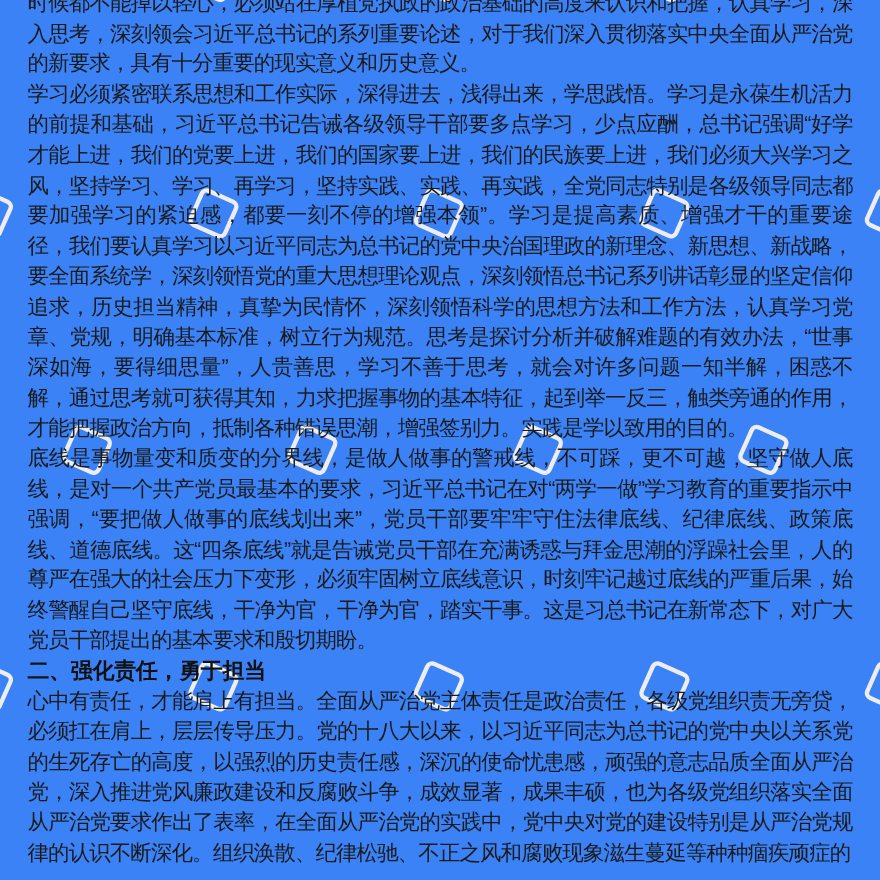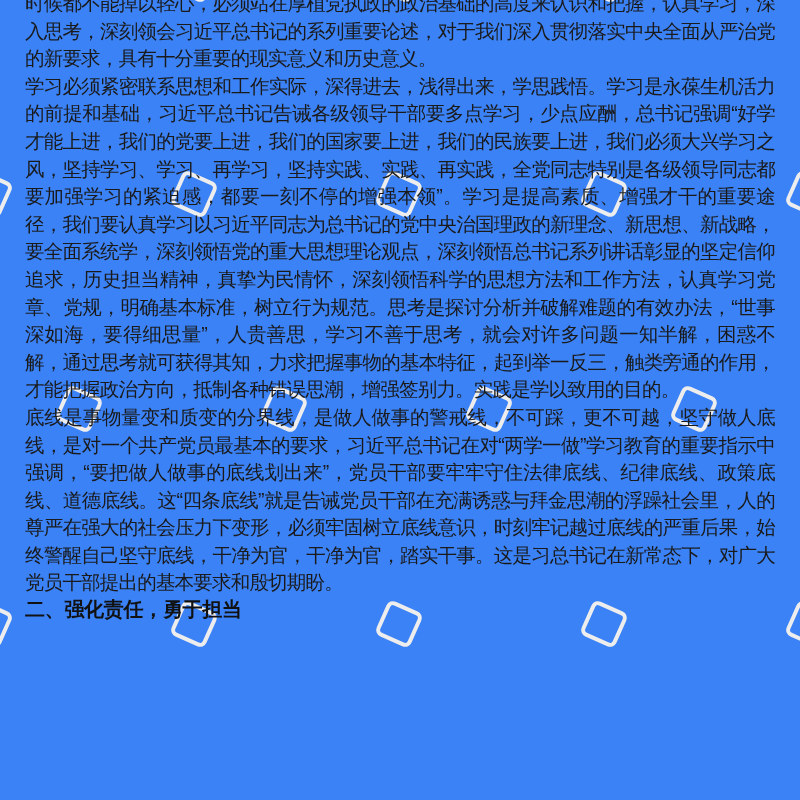--- a/index.html
+++ b/index.html
@@ -44,21 +44,21 @@
     font-family: "Liberation Sans", "DejaVu Sans", sans-serif;
     font-size: 19.5px;
     line-height: 27.6px;
     letter-spacing: -0.8px;
     color: #1a1a1a;
     text-align: justify;
   }
   .content h2.heading {
     margin: 0;
     padding: 0;
-    font-family: Liberation Mono, monospace;
+    font-family: Liberation Sans, sans-serif;
     font-size: 20px;
     line-height: 27.6px;
     letter-spacing: -0.3px;
     font-weight: 700;
     color: #111111;
     text-align: left;
   }
 </style>
 </head>
 <body>
@@ -83,14 +83,15 @@
       <div class="wm-tile" style="left: 175px; top: 605px; border-color: rgb(237, 237, 237);"></div>
       <div class="wm-tile" style="left: 380px; top: 605px; border-color: rgb(237, 237, 237);"></div>
       <div class="wm-tile" style="left: 585px; top: 605px; border-color: rgb(237, 237, 237);"></div>
       <div class="wm-tile" style="left: 790px; top: 605px; border-color: rgb(237, 237, 237);"></div>
     </div>
   <div class="content" id="doc-content">
       <p class="body">时候都不能掉以轻心，必须站在厚植党执政的政治基础的高度来认识和把握，认真学习，深入思考，深刻领会习近平总书记的系列重要论述，对于我们深入贯彻落实中央全面从严治党的新要求，具有十分重要的现实意义和历史意义。</p>
       <p class="body">学习必须紧密联系思想和工作实际，深得进去，浅得出来，学思践悟。学习是永葆生机活力的前提和基础，习近平总书记告诫各级领导干部要多点学习，少点应酬，总书记强调“好学才能上进，我们的党要上进，我们的国家要上进，我们的民族要上进，我们必须大兴学习之风，坚持学习、学习、再学习，坚持实践、实践、再实践，全党同志特别是各级领导同志都要加强学习的紧迫感，都要一刻不停的增强本领”。学习是提高素质、增强才干的重要途径，我们要认真学习以习近平同志为总书记的党中央治国理政的新理念、新思想、新战略，要全面系统学，深刻领悟党的重大思想理论观点，深刻领悟总书记系列讲话彰显的坚定信仰追求，历史担当精神，真挚为民情怀，深刻领悟科学的思想方法和工作方法，认真学习党章、党规，明确基本标准，树立行为规范。思考是探讨分析并破解难题的有效办法，“世事深如海，要得细思量”，人贵善思，学习不善于思考，就会对许多问题一知半解，困惑不解，通过思考就可获得其知，力求把握事物的基本特征，起到举一反三，触类旁通的作用，才能把握政治方向，抵制各种错误思潮，增强签别力。实践是学以致用的目的。</p>
       <p class="body">底线是事物量变和质变的分界线，是做人做事的警戒线，不可踩，更不可越，坚守做人底线，是对一个共产党员最基本的要求，习近平总书记在对“两学一做”学习教育的重要指示中强调，“要把做人做事的底线划出来”，党员干部要牢牢守住法律底线、纪律底线、政策底线、道德底线。这“四条底线”就是告诫党员干部在充满诱惑与拜金思潮的浮躁社会里，人的尊严在强大的社会压力下变形，必须牢固树立底线意识，时刻牢记越过底线的严重后果，始终警醒自己坚守底线，干净为官，干净为官，踏实干事。这是习总书记在新常态下，对广大党员干部提出的基本要求和殷切期盼。</p>
       <h2 class="heading">二、强化责任，勇于担当</h2>
+      <p class="body">心中有责任，才能肩上有担当。全面从严治党主体责任是政治责任，各级党组织责无旁贷，必须扛在肩上，层层传导压力。党的十八大以来，以习近平同志为总书记的党中央以关系党的生死存亡的高度，以强烈的历史责任感，深沉的使命忧患感，顽强的意志品质全面从严治党，深入推进党风廉政建设和反腐败斗争，成效显著，成果丰硕，也为各级党组织落实全面从严治党要求作出了表率，在全面从严治党的实践中，党中央对党的建设特别是从严治党规律的认识不断深化。组织涣散、纪律松驰、不正之风和腐败现象滋生蔓延等种种痼疾顽症的</p>
     </div>
 </div>
 
 </body></html>

